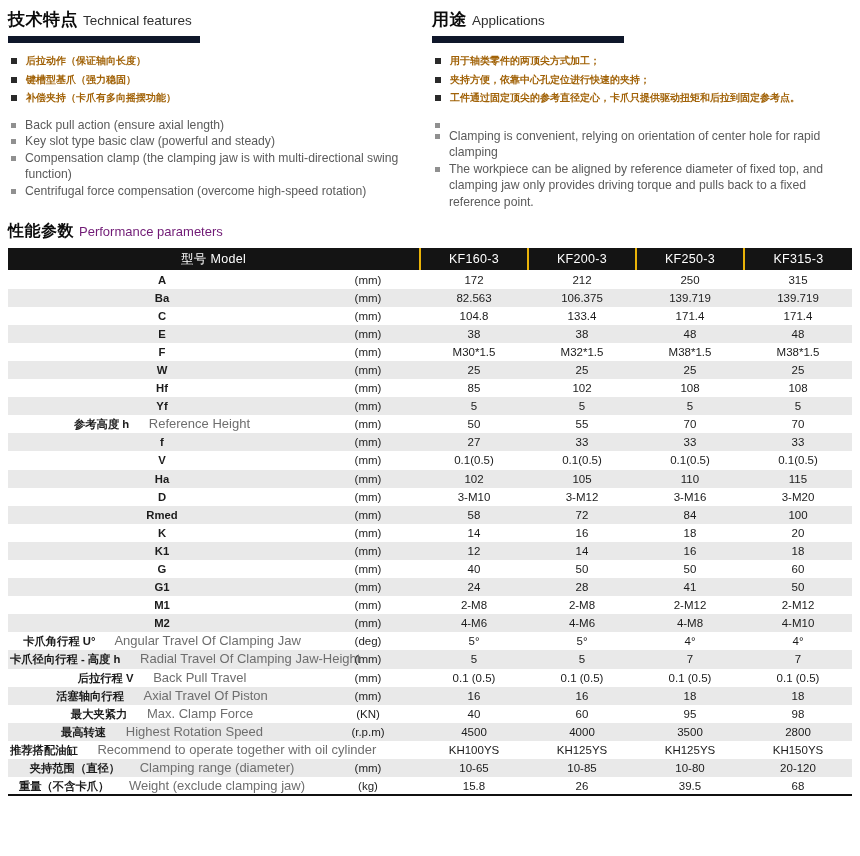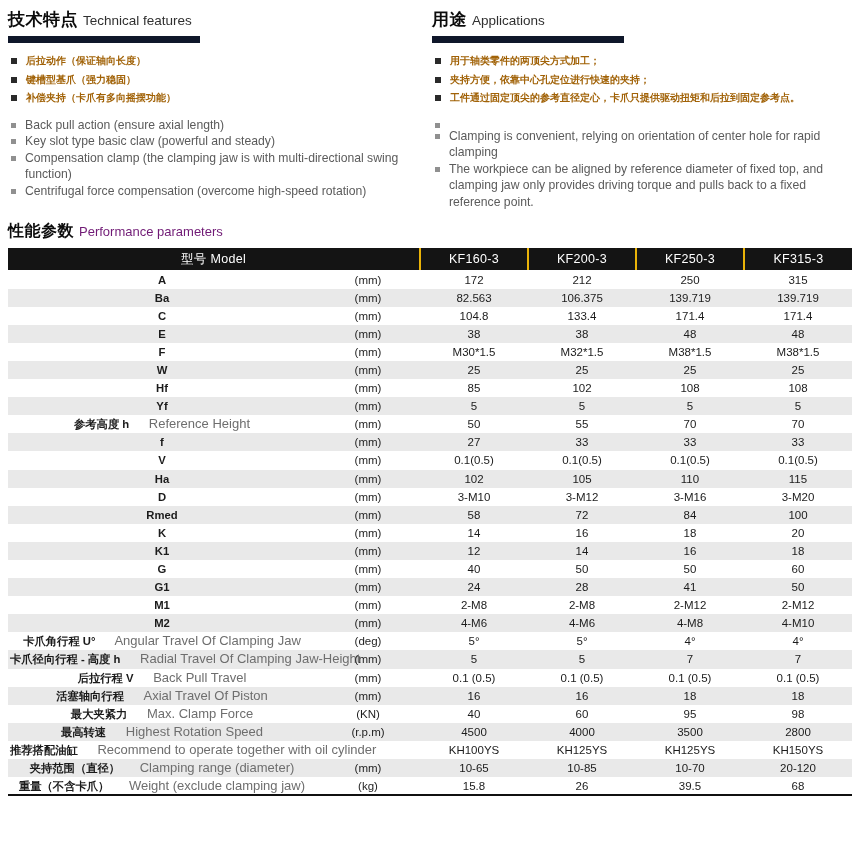--- a/index.html
+++ b/index.html
@@ -363,21 +363,21 @@
           <td class="c-val">KH100YS</td>
           <td class="c-val">KH125YS</td>
           <td class="c-val">KH125YS</td>
           <td class="c-val">KH150YS</td>
         </tr>
         <tr>
           <td class="c-label"><span class="lz">夹持范围（直径）</span><span class="le"> Clamping range (diameter)</span></td>
           <td class="c-unit">(mm)</td>
           <td class="c-val">10-65</td>
           <td class="c-val">10-85</td>
-          <td class="c-val">10-70</td>
+          <td class="c-val">10-80</td>
           <td class="c-val">20-120</td>
         </tr>
         <tr>
           <td class="c-label"><span class="lz">重量（不含卡爪）</span><span class="le"> Weight (exclude clamping jaw)</span></td>
           <td class="c-unit">(kg)</td>
           <td class="c-val">15.8</td>
           <td class="c-val">26</td>
           <td class="c-val">39.5</td>
           <td class="c-val">68</td>
         </tr>

